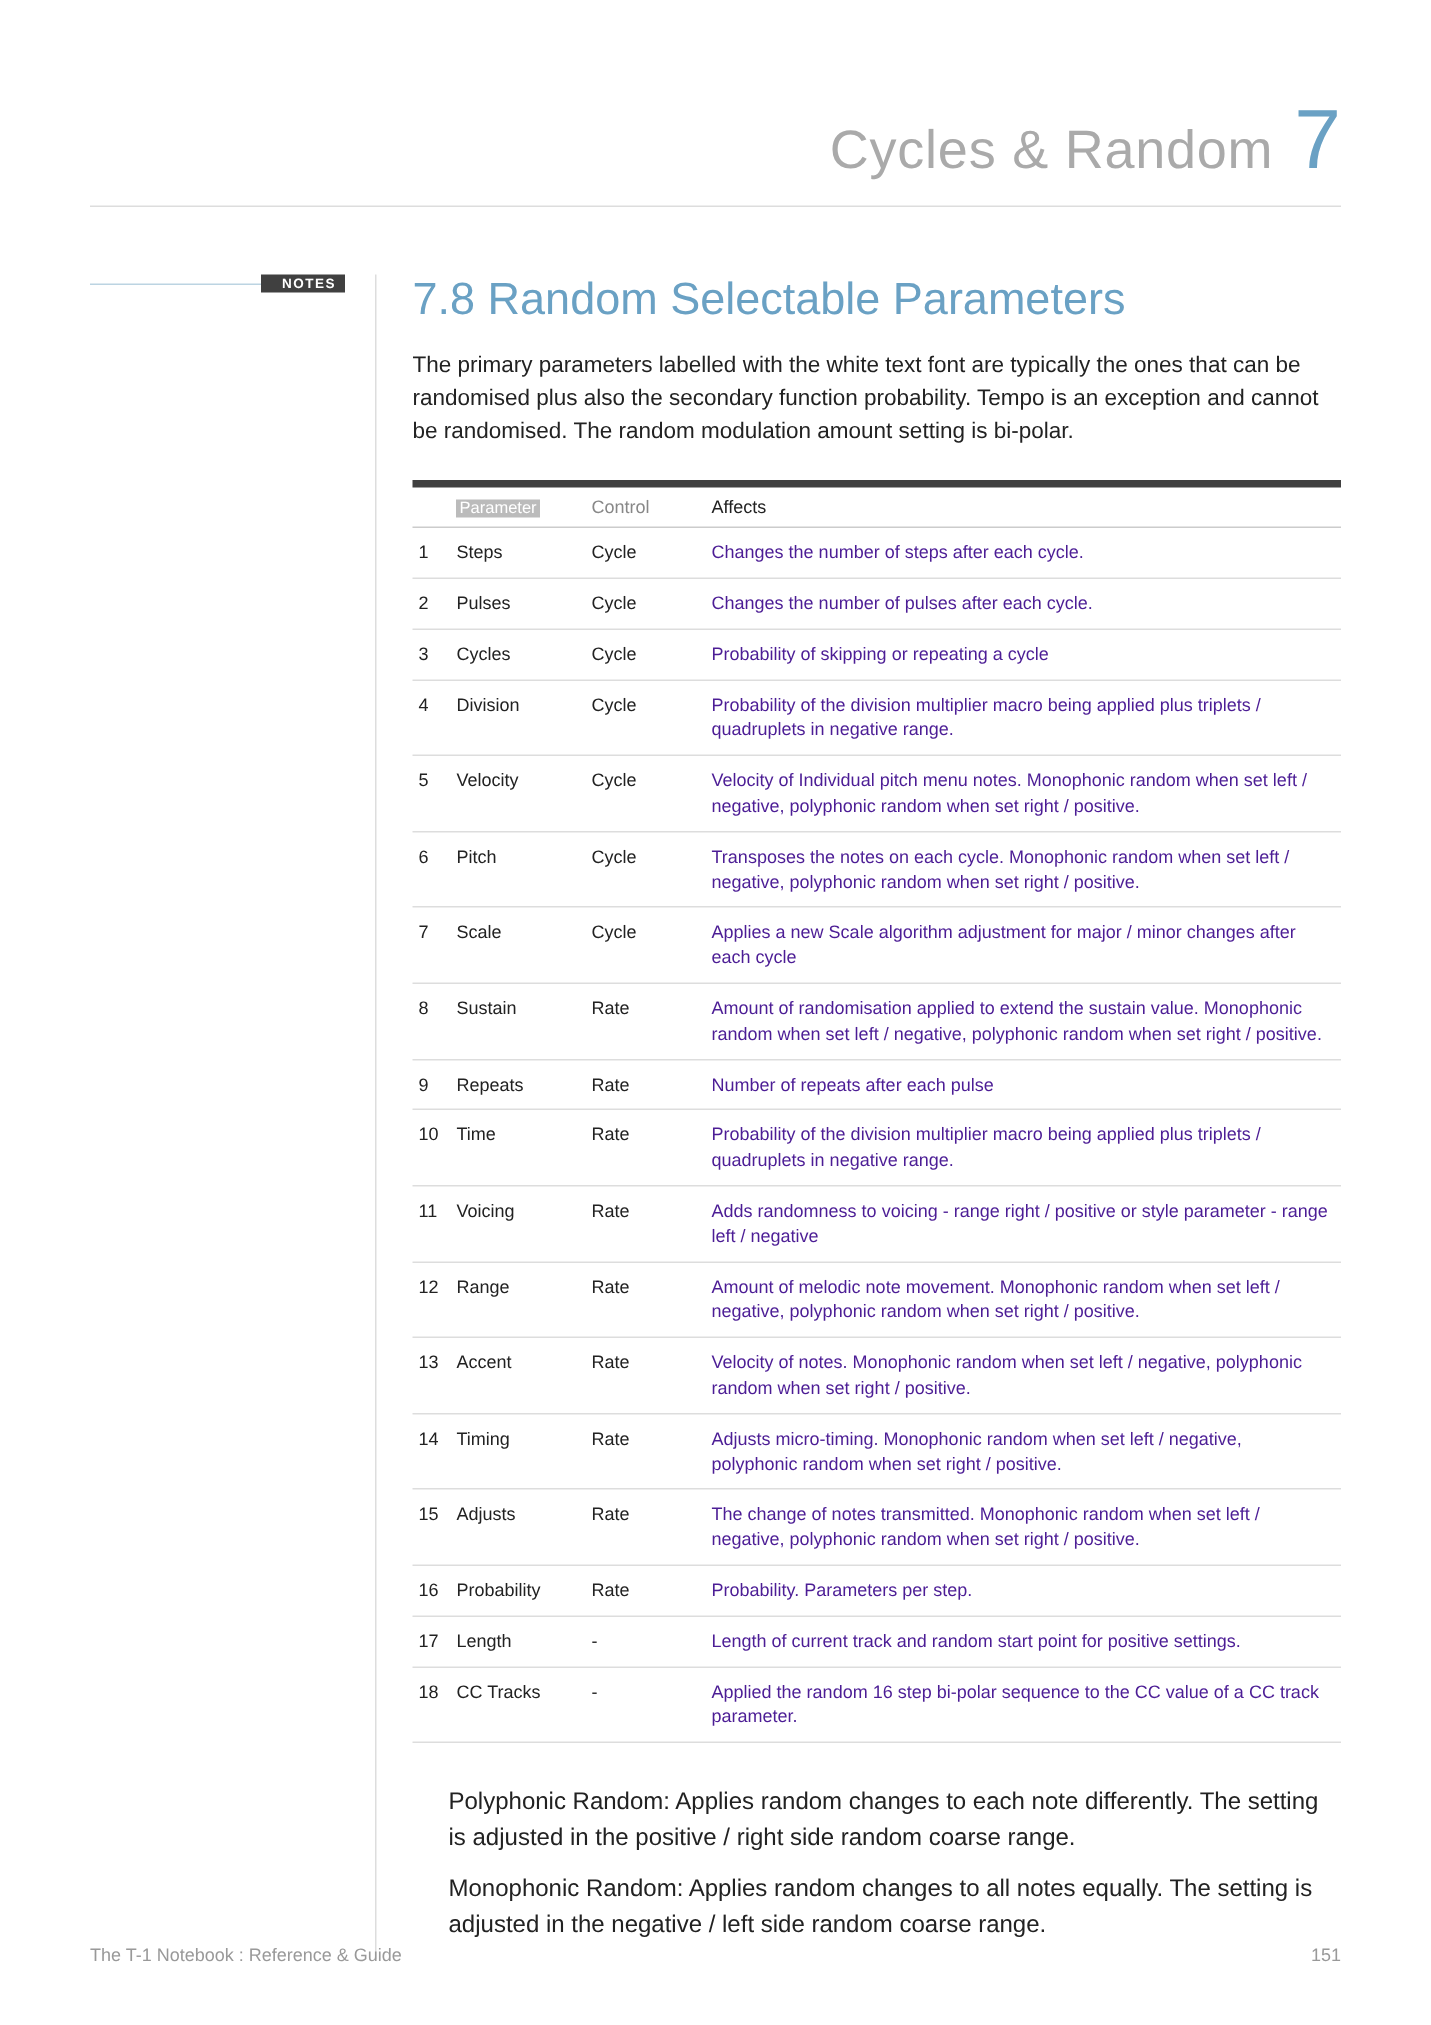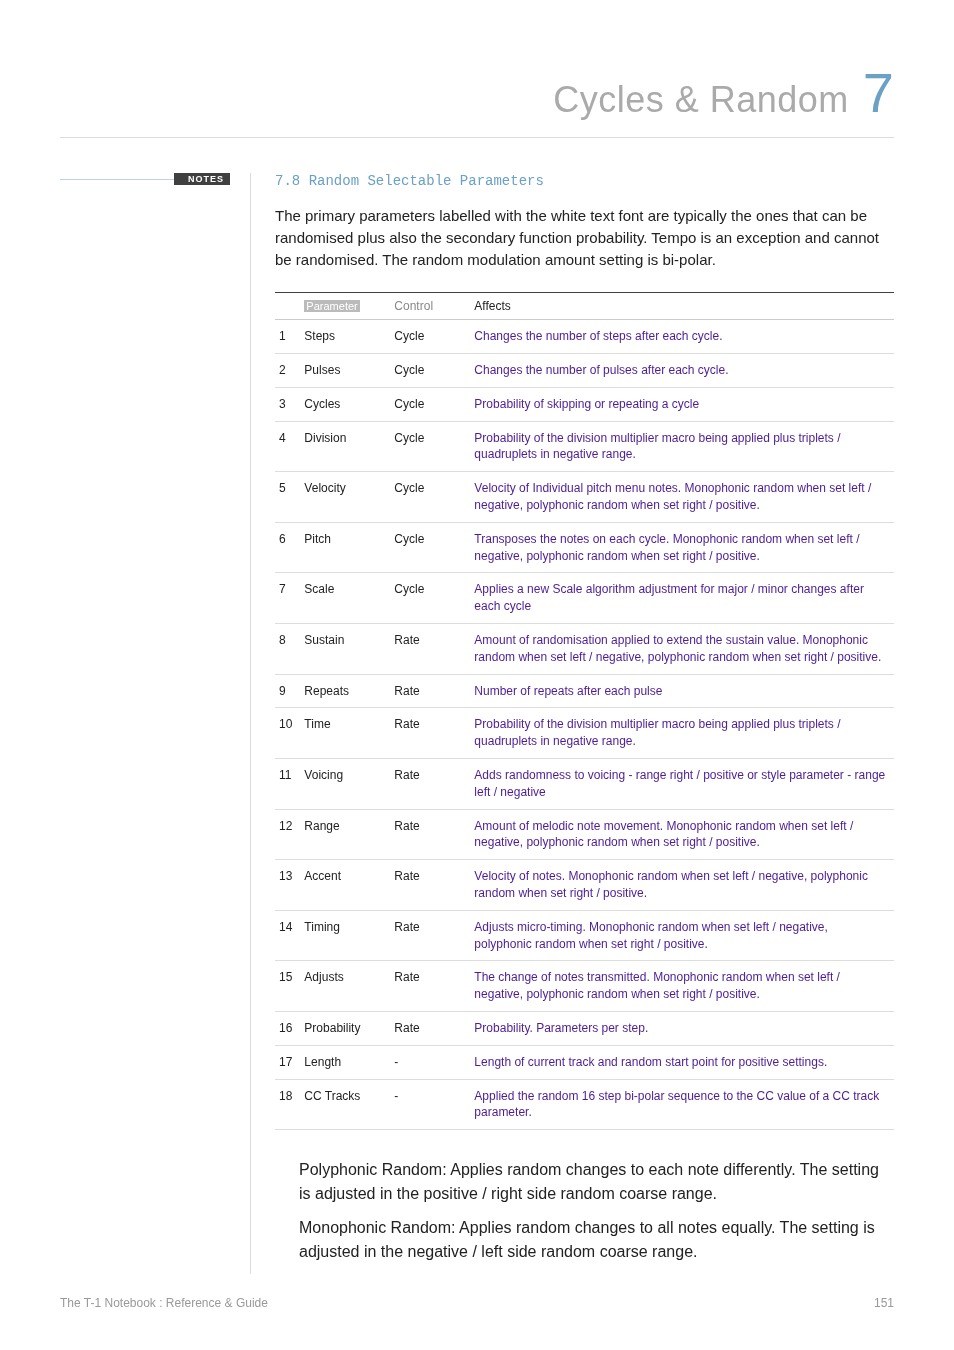--- a/index.html
+++ b/index.html
@@ -9,21 +9,21 @@
     color: #222;
     width: 954px;
     height: 1350px;
     position: relative;
     padding: 60px 60px 40px 60px;
   }
   .header {
     text-align: right;
     padding-bottom: 12px;
     border-bottom: 1px solid #ddd;
-    margin-bottom: 35px;
+    margin-bottom: 45px;
   }
   .header-title {
     display: inline-flex;
     align-items: baseline;
     gap: 14px;
   }
   .header-text {
     font-size: 36px;
     font-weight: 300;
     color: #aaa;
@@ -62,38 +62,37 @@
     left: 0; right: 56px; top: 6px;
     border-top: 1px solid #bcd4e2;
   }
   .main-col {
     flex: 1;
     border-left: 1px solid #ddd;
     padding-left: 24px;
   }
   .section-heading {
     color: #6aa1c4;
-    font-size: 14px;
+    font-size: 30px;
     font-weight: 400;
     margin-bottom: 16px;
-    font-family: Liberation Mono, monospace;
   }
   .intro {
     font-size: 15px;
     line-height: 1.45;
     color: #222;
     margin-bottom: 22px;
   }
   table {
     width: 100%;
     border-collapse: collapse;
     font-size: 12px;
   }
   thead th {
-    border-top: 1px solid #404040;
+    border-top: 5px solid #404040;
     border-bottom: 1px solid #ccc;
     text-align: left;
     padding: 6px 8px 6px 4px;
     font-weight: normal;
   }
   thead th.param { color: #fff; background: transparent; }
   thead th.param span { background:#bbb; color:#fff; padding:0 2px; font-size:11px;}
   thead th.dim { color:#888;}
   thead th.af { color:#222;}
   tbody td {

